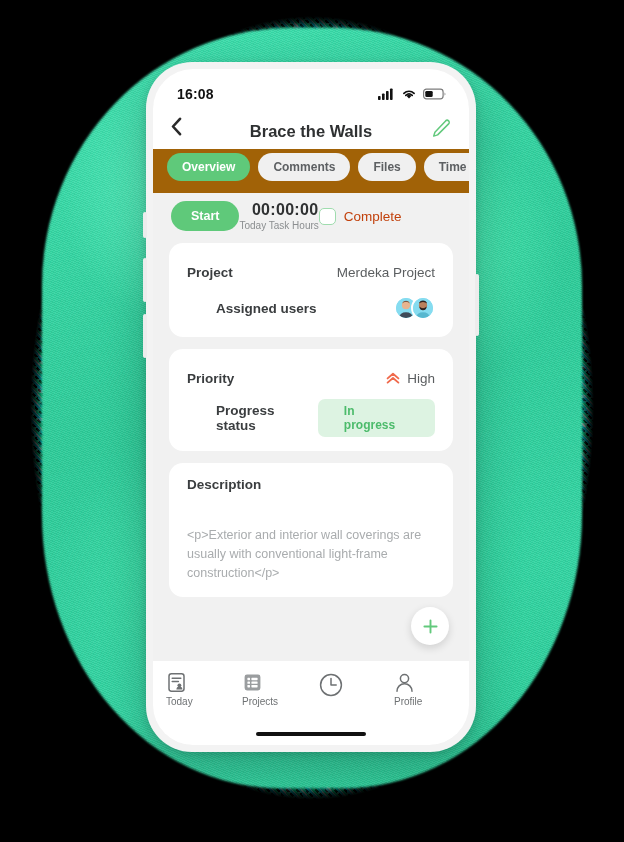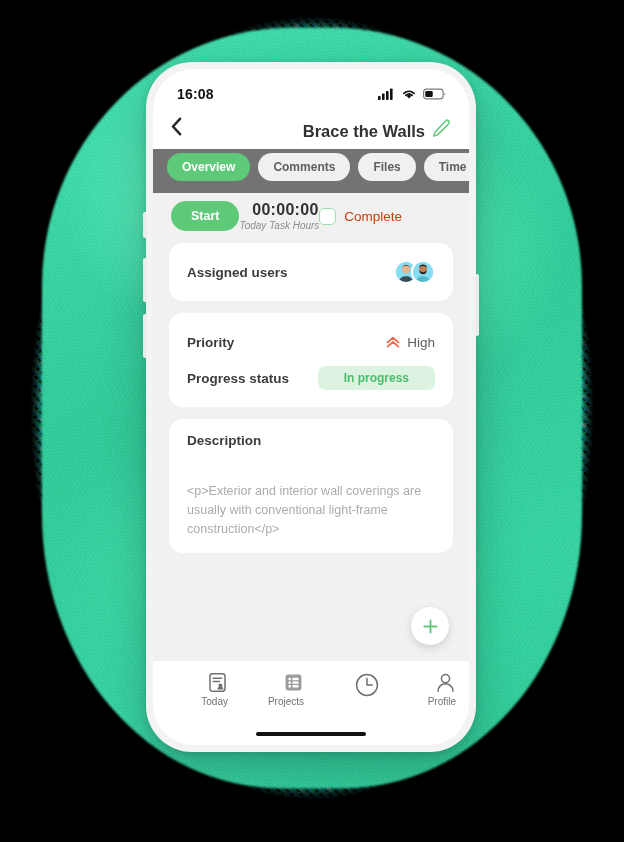--- a/index.html
+++ b/index.html
@@ -112,27 +112,27 @@
   .appbar {
     background:#fff; flex:0 0 auto;
     display:flex; align-items:center;
     padding:4px 18px 6px 18px; height:40px;
   }
   .back-btn {
     width:26px; font-size:21px; color:#2b2b2b; font-weight:bold;
     line-height:1; cursor:pointer; font-family:"DejaVu Sans", sans-serif;
   }
   .appbar-title {
-    flex:1; text-align:right; font-size:16.5px; font-weight:bold; color:#2f3132;margin-top:6px;
+    flex:1; text-align:center; font-size:16.5px; font-weight:bold; color:#2f3132;margin-top:6px;
   }
   .edit-btn { width:26px; display:flex; justify-content:flex-end; cursor:pointer; }
 
   
   .tabs {
-    background:#737373; flex:0 0 auto;
+    background:#a16207; flex:0 0 auto;
     display:flex; gap:8px; padding:4px 0 12px 14px;
     overflow:hidden;
   }
   .tab {
     flex:0 0 auto; border-radius:16px; padding:7px 15px;
     font-size:12px; font-weight:bold; color:#5d6063;
     background:#f0f0f0; cursor:pointer; white-space:nowrap;
   }
   .tab.active { background:#5fc97a; color:#fff; }
 
@@ -142,37 +142,37 @@
   .timerbar {
     display:flex; align-items:center; justify-content:flex-start;
     padding:8px 18px 12px 18px;
   }
   .start-btn {
     background:#5fc97a; color:#fff; font-size:12.5px; font-weight:bold;
     border:none; border-radius:16px; padding:8px 20px; cursor:pointer;
   }
   .timer-center { text-align:center; }
   .timer-value { font-size:16px; font-weight:bold; color:#2f3132; letter-spacing:.3px;margin-left:12px; }
-  .timer-label { font-size:10px; color:#8b8e90; margin-top:1px;font-style:italic; }
+  .timer-label { font-size:10px; color:#8b8e90; margin-top:1px; }
   .complete-wrap { display:flex; align-items:center; gap:8px; cursor:pointer; }
   .checkbox {
     width:17px; height:17px; border:1.6px solid #9fdcae;
     border-radius:5px; background:#fff;
   }
   .complete-label { font-size:13.5px; color:#c2410c; }
 
   .card {
     background:#fff; border-radius:14px;
     margin:0 16px 12px 16px; padding:14px 18px;
   }
   .row {
     display:flex; align-items:center; justify-content:space-between;
     min-height:30px;
   }
-  .row + .row { margin-top:6px; }
+  .row + .row { margin-top:6px;margin-left:29px; }
   .row-label { font-size:13.5px; font-weight:bold; color:#3a3d3f; }
   .row-value { font-size:13.5px; color:#5b5e60; }
 
   .avatars { display:flex; }
   .avatar {
     width:24px; height:24px; border-radius:50%;
     background:#7fd9ef; border:2px solid #fff; overflow:hidden;
     position:relative;
   }
   .avatar + .avatar { margin-left:-7px; }
@@ -197,21 +197,21 @@
     cursor:pointer;
   }
 
   
   .bottomnav {
     background:#fff; flex:0 0 auto;
     display:flex; align-items:flex-start; justify-content:space-around;
     padding:11px 6px 0 6px; height:62px;
   }
   .navitem {
-    display:flex; flex-direction:column; align-items:flex-end; gap:3px;
+    display:flex; flex-direction:column; align-items:flex-start; gap:3px;
     cursor:pointer; width:62px;
   }
   .navlabel { font-size:10px; color:#6e7173; }
 
   .homebar {
     background:#fff; flex:0 0 auto;
     height:22px; display:flex; align-items:center; justify-content:center;
   }
   .homebar-line { width:110px; height:4px; background:#111; border-radius:3px; }
 </style>
@@ -284,20 +284,24 @@
           <div class="timer-value">00:00:00</div>
           <div class="timer-label">Today Task Hours</div>
         </div>
         <div class="complete-wrap">
           <div class="checkbox"></div>
           <div class="complete-label">Complete</div>
         </div>
       </div>
 
       <div class="card">
+        <div class="row">
+          <div class="row-label">Project</div>
+          <div class="row-value">Merdeka Project</div>
+        </div>
         <div class="row">
           <div class="row-label">Assigned users</div>
           <div class="avatars">
             <div class="avatar">
               <svg width="20" height="20" viewBox="0 0 20 20">
                 <rect width="20" height="20" fill="#86dcf0"></rect>
                 <circle cx="10" cy="7.2" r="4.1" fill="#e8b48f"></circle>
                 <path d="M6 5.4 a4.3 4.3 0 0 1 8 0 a6 6 0 0 0-8 0 Z" fill="#6b4a36"></path>
                 <path d="M2.6 20 a7.6 7.6 0 0 1 14.8 0 Z" fill="#3f4a58"></path>
               </svg>

